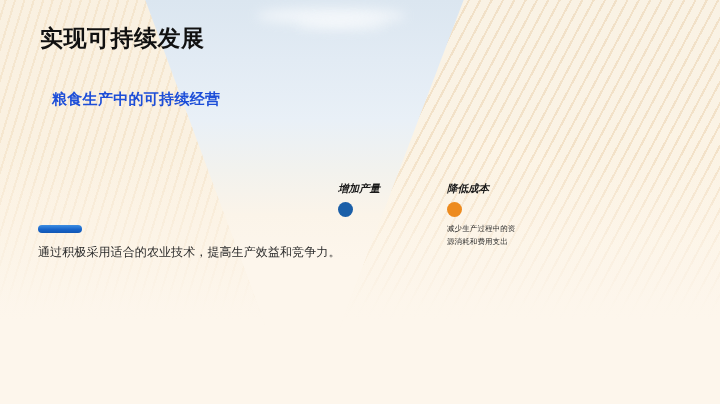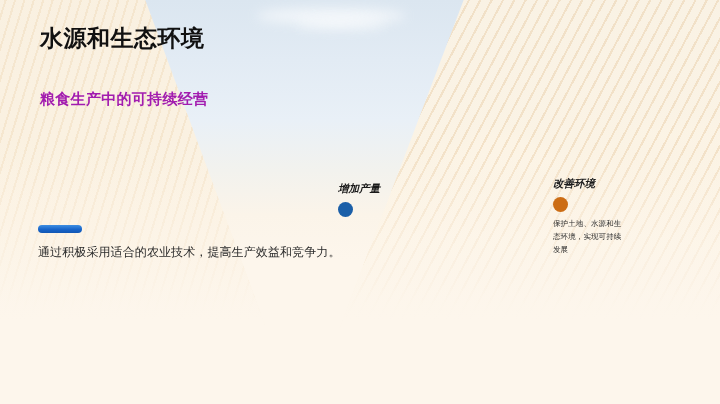--- a/index.html
+++ b/index.html
@@ -100,23 +100,23 @@
     font-size: 23px;
     font-weight: bold;
     color: #111111;
     letter-spacing: .5px;
     line-height: 1.25;
     margin: 0;
   }
   #slide-subtitle {
     font-size: 15px;
     font-weight: bold;
-    color: #a21caf;
+    color: #1d4ed8;
     letter-spacing: .3px;
-    margin: 36px 0 0 0;
+    margin: 36px 0 0 12px;
     line-height: 1.3;
   }
 
   
   #columns { position: absolute; left: 0; top: 0; width: 720px; height: 404px; }
   .col { position: absolute; width: 96px; }
   .col-head {
     font-size: 10.5px;
     font-weight: bold;
     color: #1a1a1a;
@@ -161,44 +161,44 @@
   <div class="cloud" id="cloud-a"></div>
   <div class="cloud" id="cloud-b"></div>
 
   <div class="bg-layer" id="field-left"></div>
   <div class="bg-layer" id="field-left-fade"></div>
   <div class="bg-layer" id="field-right"></div>
   <div class="bg-layer" id="field-right-fade"></div>
   <div class="bg-layer" id="bg-bottom-wash"></div>
 
   <div id="title-block">
-    <h1 id="slide-title">水源和生态环境</h1>
+    <h1 id="slide-title">实现可持续发展</h1>
     <h2 id="slide-subtitle">粮食生产中的可持续经营</h2>
   </div>
 
   <div id="columns">
 
     <div class="col" id="col-1">
       <div class="col-head"></div>
       <div class="marker-row">
         <span class="pill" style="background: linear-gradient(rgb(63, 143, 226) 0%, rgb(23, 100, 201) 55%, rgb(18, 87, 180) 100%);"></span>
       </div>
       <div class="col-body">通过积极采用适合的农业技术，提高生产效益和竞争力。</div>
     </div>
 
     <div class="col" id="col-2">
       <div class="col-head">增加产量</div>
       <div class="marker-row">
         <span class="dot" id="dot-2" style="background: rgb(27, 95, 168);"></span>
       </div>
     </div>
 
-
-    <div class="col" id="col-4">
-      <div class="col-head">改善环境</div>
+    <div class="col" id="col-3">
+      <div class="col-head">降低成本</div>
       <div class="marker-row">
-        <span class="dot" id="dot-4" style="background: rgb(204, 109, 21);"></span>
+        <span class="dot" id="dot-3" style="background: rgb(237, 139, 31);"></span>
       </div>
-      <div class="col-body">保护土地、水源和生态环境，实现可持续发展</div>
+      <div class="col-body">减少生产过程中的资源消耗和费用支出</div>
     </div>
+
 
   </div>
 </div>
 
 </body></html>

